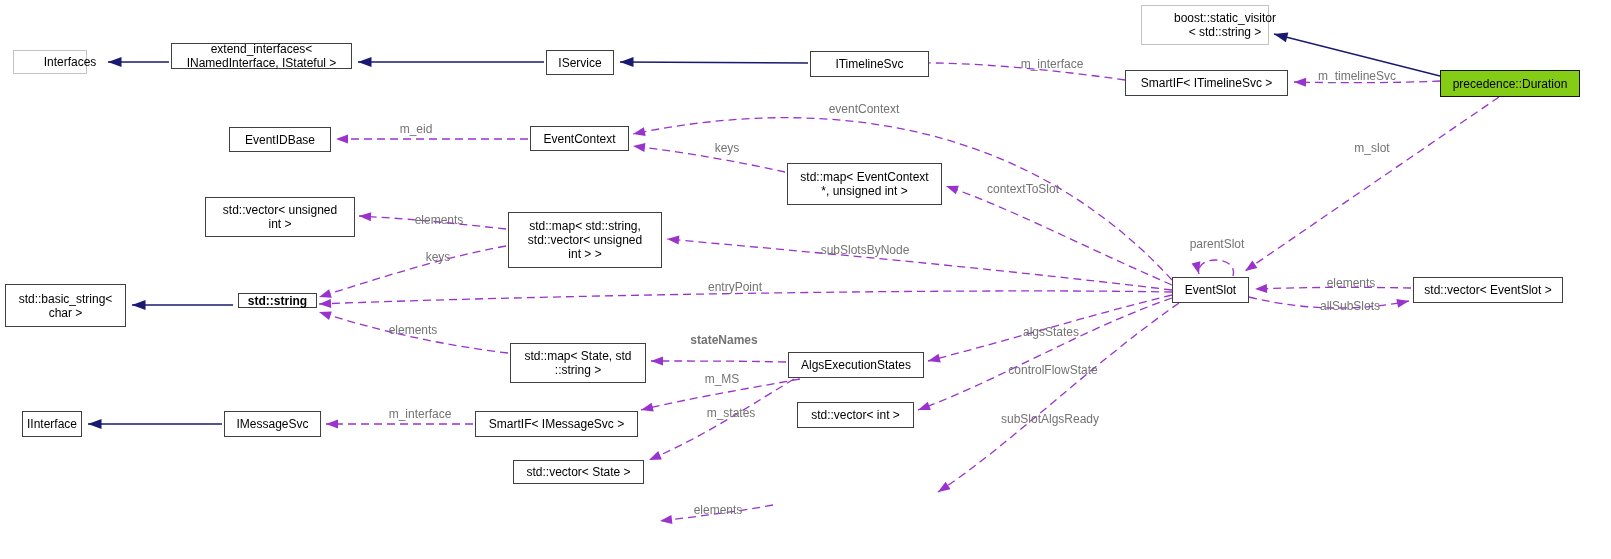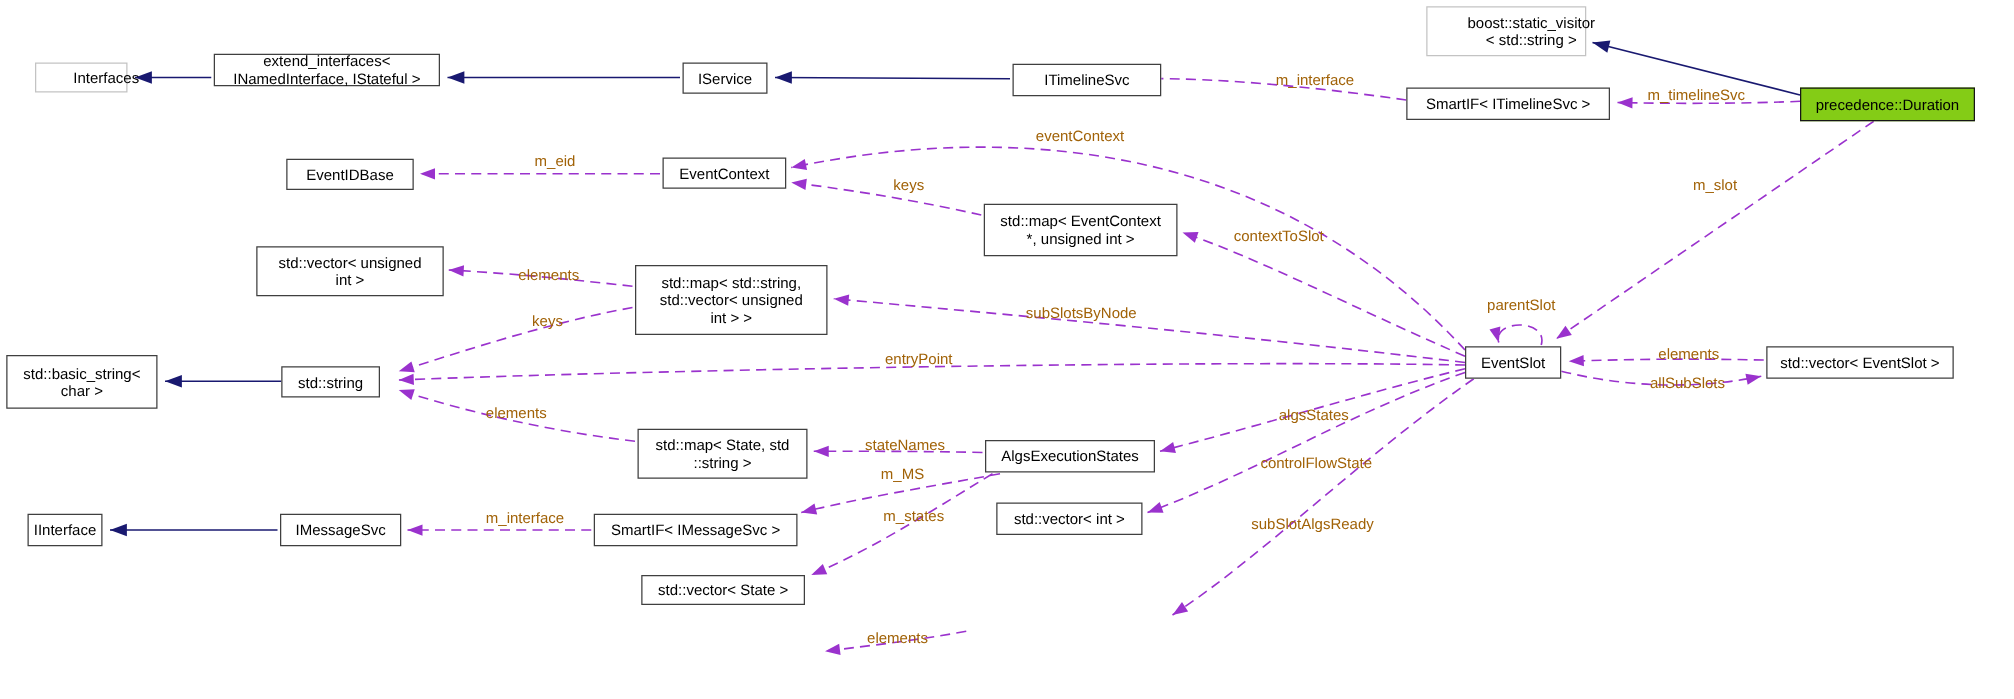--- a/index.html
+++ b/index.html
@@ -6,21 +6,21 @@
   .canvas{position:relative;width:1611px;height:559px;background:#ffffff;
           font-family:"Liberation Sans",sans-serif;overflow:hidden;}
   .edges{position:absolute;left:0;top:0;}
   .node{position:absolute;display:flex;align-items:center;justify-content:center;
         text-align:center;background:#ffffff;border:1.5px solid #3f3f3f;
         font-size:12px;line-height:14px;white-space:pre-line;box-sizing:border-box;
         color:#000;padding:1px 3px;cursor:pointer;z-index:2;}
   .node.ext{border-color:#c3c3c3;padding-left:43px;}
   .node.main{background:#84cc16;border-color:#161616;}
   .elabel{position:absolute;transform:translate(-50%,-50%);font-size:12px;
-          color:#a16207;white-space:nowrap;z-index:3;}
+          color:#737373;white-space:nowrap;z-index:3;}
 </style>
 </head>
 <body>
 
 <div class="canvas">
 
   <svg class="edges" width="1611" height="559" viewBox="0 0 1611 559">
     <defs>
       <marker id="arrow-purple" markerUnits="userSpaceOnUse" markerWidth="14" markerHeight="11" refX="12.5" refY="5" orient="auto">
         <path d="M0.5,0.5 L12.5,5 L0.5,9.5 Z" fill="#9a32cd"></path>
@@ -57,41 +57,41 @@
     <g fill="none" stroke="#191970" stroke-width="1.3">
       <path d="M169,62 L108,62" marker-end="url(#arrow-navy)"></path>
       <path d="M544,62 L358,62" marker-end="url(#arrow-navy)"></path>
       <path d="M808,63 L620,62" marker-end="url(#arrow-navy)"></path>
       <path d="M1440,76 L1274,34" marker-end="url(#arrow-navy)"></path>
       <path d="M233,305 L132,305" marker-end="url(#arrow-navy)"></path>
       <path d="M222,424 L88,424" marker-end="url(#arrow-navy)"></path>
     </g>
   </svg>
 
-  <div class="node ext" style="left:28px;top:50px;width:74px;height:24px;">Interfaces</div>
+  <div class="node ext" style="left:13px;top:50px;width:74px;height:24px;">Interfaces</div>
   <div class="node" style="left:171px;top:43px;width:181px;height:26px;">extend_interfaces&lt;
 INamedInterface, IStateful &gt;</div>
   <div class="node" style="left:546px;top:50px;width:68px;height:25px;">IService</div>
   <div class="node" style="left:810px;top:51px;width:119px;height:26px;">ITimelineSvc</div>
   <div class="node ext" style="left:1141px;top:5px;width:128px;height:40px;">boost::static_visitor
 &lt; std::string &gt;</div>
   <div class="node" style="left:1125px;top:70px;width:163px;height:26px;">SmartIF&lt; ITimelineSvc &gt;</div>
   <div class="node main" style="left:1440px;top:70px;width:140px;height:27px;">precedence::Duration</div>
   <div class="node" style="left:229px;top:127px;width:102px;height:25px;">EventIDBase</div>
   <div class="node" style="left:530px;top:126px;width:99px;height:25px;">EventContext</div>
   <div class="node" style="left:787px;top:163px;width:155px;height:42px;">std::map&lt; EventContext
 *, unsigned int &gt;</div>
   <div class="node" style="left:205px;top:197px;width:150px;height:40px;">std::vector&lt; unsigned
 int &gt;</div>
   <div class="node" style="left:508px;top:212px;width:154px;height:56px;">std::map&lt; std::string,
 std::vector&lt; unsigned
 int &gt; &gt;</div>
   <div class="node" style="left:5px;top:284px;width:121px;height:43px;">std::basic_string&lt;
 char &gt;</div>
-  <div class="node" style="left:225px;top:293px;width:79px;height:25px;">std::string</div>
+  <div class="node" style="left:238px;top:293px;width:79px;height:15px;font-weight:bold;">std::string</div>
   <div class="node" style="left:1172px;top:277px;width:77px;height:26px;">EventSlot</div>
   <div class="node" style="left:1413px;top:277px;width:150px;height:26px;">std::vector&lt; EventSlot &gt;</div>
   <div class="node" style="left:510px;top:343px;width:136px;height:40px;">std::map&lt; State, std
 ::string &gt;</div>
   <div class="node" style="left:788px;top:352px;width:136px;height:26px;">AlgsExecutionStates</div>
   <div class="node" style="left:22px;top:411px;width:60px;height:26px;">IInterface</div>
   <div class="node" style="left:224px;top:411px;width:97px;height:26px;">IMessageSvc</div>
   <div class="node" style="left:475px;top:411px;width:163px;height:26px;">SmartIF&lt; IMessageSvc &gt;</div>
   <div class="node" style="left:797px;top:402px;width:117px;height:26px;">std::vector&lt; int &gt;</div>
   <div class="node" style="left:513px;top:460px;width:131px;height:24px;">std::vector&lt; State &gt;</div>
@@ -99,28 +99,28 @@
 *, int &gt;</div>
 
   <span class="elabel" style="left:1357px;top:76px;">m_timelineSvc</span>
   <span class="elabel" style="left:1052px;top:64px;">m_interface</span>
   <span class="elabel" style="left:1372px;top:148px;">m_slot</span>
   <span class="elabel" style="left:1217px;top:244px;">parentSlot</span>
   <span class="elabel" style="left:1351px;top:283px;">elements</span>
   <span class="elabel" style="left:1350px;top:306px;">allSubSlots</span>
   <span class="elabel" style="left:864px;top:109px;">eventContext</span>
   <span class="elabel" style="left:727px;top:148px;">keys</span>
-  <span class="elabel" style="left:444px;top:129px;">m_eid</span>
+  <span class="elabel" style="left:416px;top:129px;">m_eid</span>
   <span class="elabel" style="left:1023px;top:189px;">contextToSlot</span>
   <span class="elabel" style="left:865px;top:250px;">subSlotsByNode</span>
   <span class="elabel" style="left:439px;top:220px;">elements</span>
   <span class="elabel" style="left:438px;top:257px;">keys</span>
   <span class="elabel" style="left:735px;top:287px;">entryPoint</span>
   <span class="elabel" style="left:413px;top:330px;">elements</span>
-  <span class="elabel" style="left:724px;top:356px;">stateNames</span>
+  <span class="elabel" style="left:724px;top:340px;font-weight:bold;">stateNames</span>
   <span class="elabel" style="left:722px;top:379px;">m_MS</span>
   <span class="elabel" style="left:731px;top:413px;">m_states</span>
   <span class="elabel" style="left:1051px;top:332px;">algsStates</span>
   <span class="elabel" style="left:1053px;top:370px;">controlFlowState</span>
   <span class="elabel" style="left:1050px;top:419px;">subSlotAlgsReady</span>
   <span class="elabel" style="left:718px;top:510px;">elements</span>
   <span class="elabel" style="left:420px;top:414px;">m_interface</span>
 
 </div>
 

